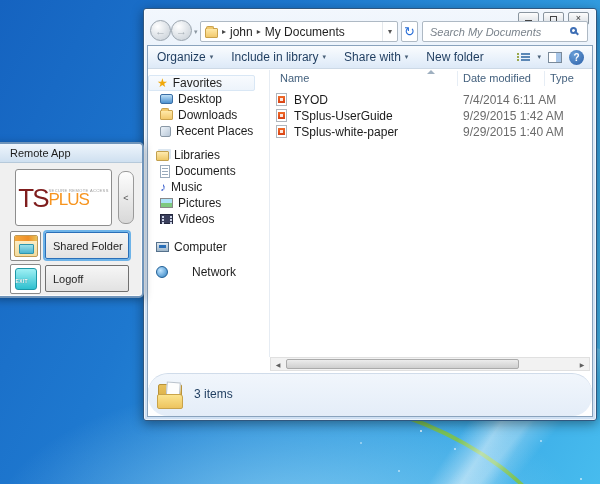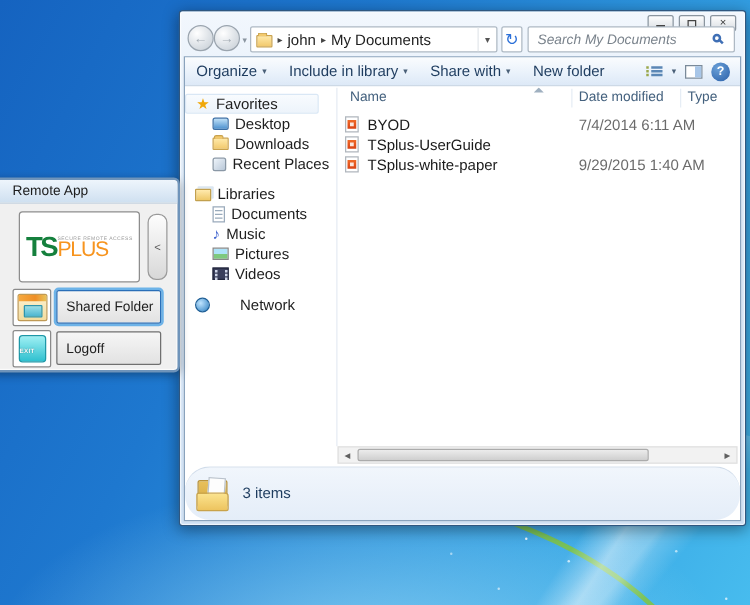--- a/index.html
+++ b/index.html
@@ -24,21 +24,21 @@
 
   
   .remote-app { position:absolute; left:-6px; top:142px; width:150px; height:156px;
     border:2px solid #6f94ba; border-radius:0 5px 5px 0; background:#f0f0f0;
     box-shadow:0 2px 8px rgba(0,0,0,.35), inset 0 0 0 1px rgba(255,255,255,.7); z-index:3; }
   .ra-titlebar { height:19px; background:linear-gradient(#eef5fc,#cfe0f0); border-bottom:1px solid #b6c9da;
     border-radius:0 4px 0 0; display:flex; align-items:center; padding-left:14px; font-size:11px; color:#1c1c1c; }
   .ra-body { position:relative; height:134px; }
   .ra-logo-box { position:absolute; left:19px; top:6px; width:97px; height:57px; background:#fff;
     border:1px solid #8d8d8d; border-radius:3px; display:flex; align-items:center; justify-content:center; }
-  .ts-ts { font-size:22px; font-weight:bold; color:#15803d; letter-spacing:-2px; line-height:22px; }
+  .ts-ts { font-size:26px; font-weight:normal; color:#7f1d1d; letter-spacing:-2px; line-height:22px; }
   .ts-col { display:flex; flex-direction:column; margin-left:1px; }
   .ts-tag { font-size:4px; color:#9a9a9a; letter-spacing:.4px; white-space:nowrap; }
   .ts-plus { font-size:17px; font-weight:normal; color:#f7941e; letter-spacing:-1px; line-height:14px; }
   .ra-collapse { position:absolute; left:122px; top:8px; width:16px; height:53px;
     background:linear-gradient(#fdfdfd,#d8d8d8); border:1px solid #9a9a9a; border-radius:7px;
     display:flex; align-items:center; justify-content:center; font-size:9px; color:#555; cursor:pointer; }
   .ra-iconbtn { position:absolute; width:31px; height:30px; background:#fff; border:1px solid #8a8a8a;
     border-radius:2px; display:flex; align-items:center; justify-content:center; cursor:pointer; }
   .shared-ico { width:24px; height:22px; border:1px solid #c09a55; border-radius:2px;
     background:linear-gradient(#fdf2d2,#f3dc9e); position:relative; }
@@ -108,21 +108,21 @@
   .ico-views::after { content:""; position:absolute; left:0; top:1px; width:2px; height:2px; background:#9aa84c;
     box-shadow:0 3px 0 #9aa84c, 0 6px 0 #9aa84c; }
   .ico-pane { width:14px; height:11px; border:1px solid #7a8a9a; background:#fff; position:relative; cursor:pointer; }
   .ico-pane::after { content:""; position:absolute; right:0; top:0; width:5px; height:100%; background:#a8c6e8; }
   .ico-help { width:15px; height:15px; border-radius:50%; background:radial-gradient(circle at 35% 30%,#6aa0d8,#2a5fa8);
     color:#fff; font-size:10px; font-weight:bold; text-align:center; line-height:15px; cursor:pointer; }
 
   .main { position:absolute; left:0; right:0; top:24px; bottom:43px; background:#fff; overflow:hidden; }
   .sidebar { position:absolute; left:0; top:0; width:121px; bottom:0; font-size:12px; color:#1e1e1e; }
   .sb-row { height:16px; display:flex; align-items:center; gap:5px; padding-left:8px; cursor:pointer; white-space:nowrap; }
-  .sb-child { padding-left:22px; }
+  .sb-child { padding-left:12px; }
   .sb-sel { background:linear-gradient(#f8fbfe,#edf4fb); border:1px solid #d9e7f5; border-radius:2px; margin-right:14px; }
   .sep-v { position:absolute; left:121px; top:0; bottom:16px; width:1px; background:#e6ecf3; }
 
   .ico { display:inline-block; flex:none; }
   .ico-star { font-size:12px; color:#f0a80a; line-height:12px; }
   .ico-monitor { width:13px; height:10px; background:linear-gradient(#bfe0f7,#4e92d0); border:1px solid #3a6ea5; border-radius:2px; }
   .ico-recent { width:11px; height:11px; border:1px solid #8a98a6; border-radius:2px;
     background:linear-gradient(135deg,#eef4fa,#b9c8d8); }
   .ico-lib { width:13px; height:10px; background:linear-gradient(#ffeaae,#eec868); border:1px solid #c2a04e;
     border-radius:1px; box-shadow:2px -2px 0 #dbe6f0; margin-top:2px; }
@@ -311,20 +311,24 @@
           <span>Music</span>
         </div>
         <div class="sb-row sb-child">
           <span class="ico ico-picture"></span>
           <span>Pictures</span>
         </div>
         <div class="sb-row sb-child">
           <span class="ico ico-video"></span>
           <span>Videos</span>
         </div>
+        <div class="sb-row" style="margin-top:12px;">
+          <span class="ico ico-computer"></span>
+          <span>Computer</span>
+        </div>
         <div class="sb-row" style="margin-top:9px;gap:24px;">
           <span class="ico ico-network"></span>
           <span>Network</span>
         </div>
       </div>
       <div class="sep-v"></div>
 
       <div class="filearea">
         <div class="fl-header">
           <div class="sort-caret"></div>
@@ -337,20 +341,21 @@
 
         <div class="file-row fr-0">
           <span class="ico-pdf"></span>
           <span class="fr-name">BYOD</span>
           <span class="fr-date">7/4/2014 6:11 AM</span>
           <span class="fr-type">PDF File</span>
         </div>
         <div class="file-row fr-1">
           <span class="ico-pdf"></span>
           <span class="fr-name">TSplus-UserGuide</span>
+          <span class="fr-date">9/29/2015 1:42 AM</span>
           <span class="fr-type">PDF File</span>
         </div>
         <div class="file-row fr-2">
           <span class="ico-pdf"></span>
           <span class="fr-name">TSplus-white-paper</span>
           <span class="fr-date">9/29/2015 1:40 AM</span>
           <span class="fr-type">PDF File</span>
         </div>
 
         <div class="hscroll">

